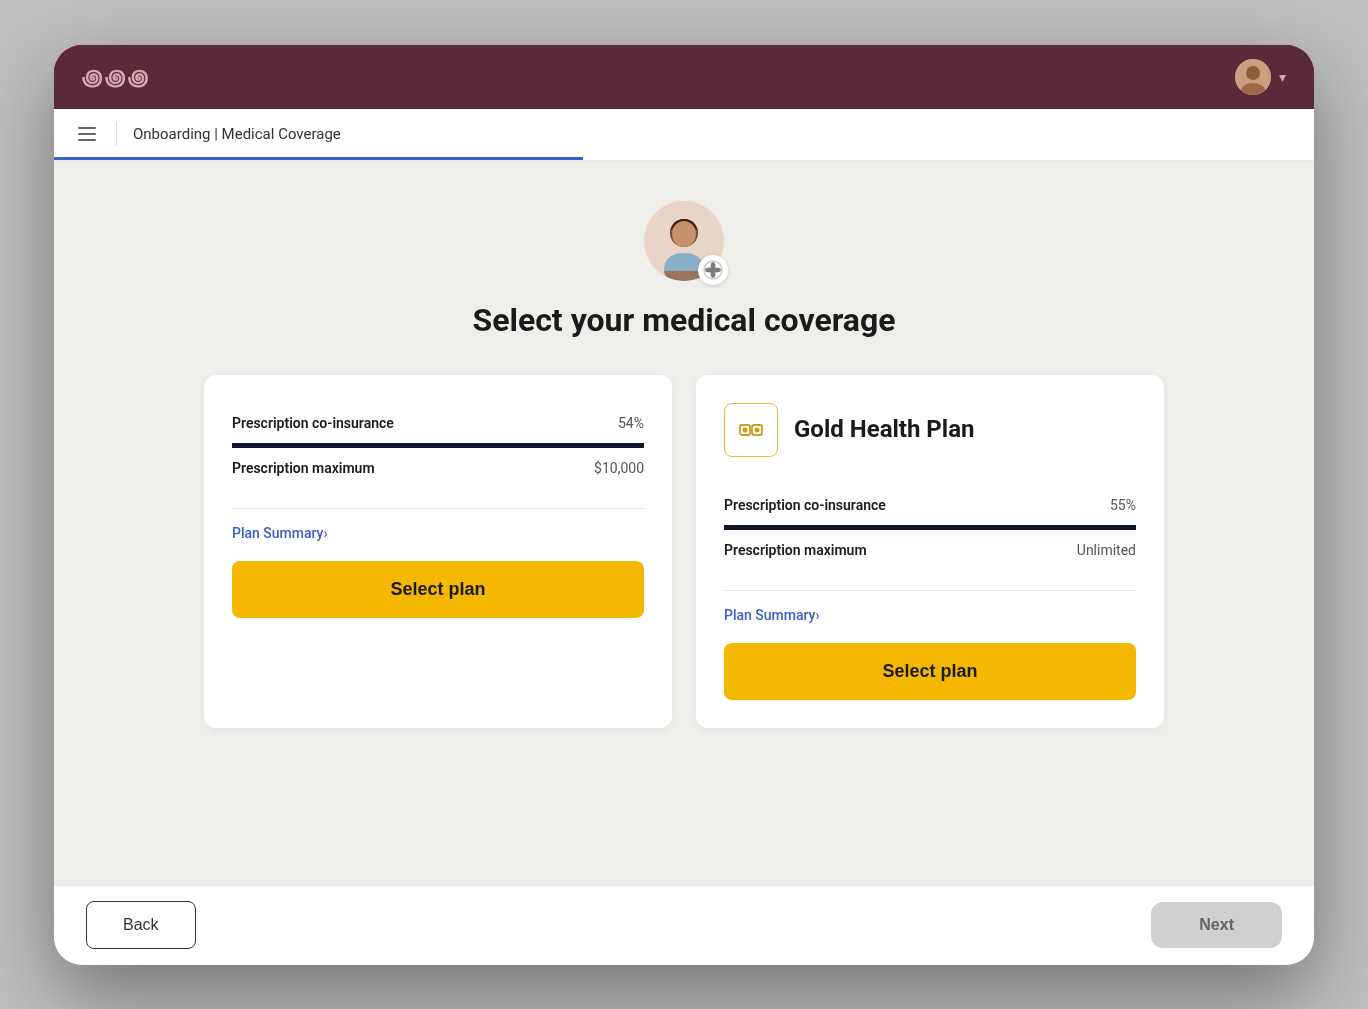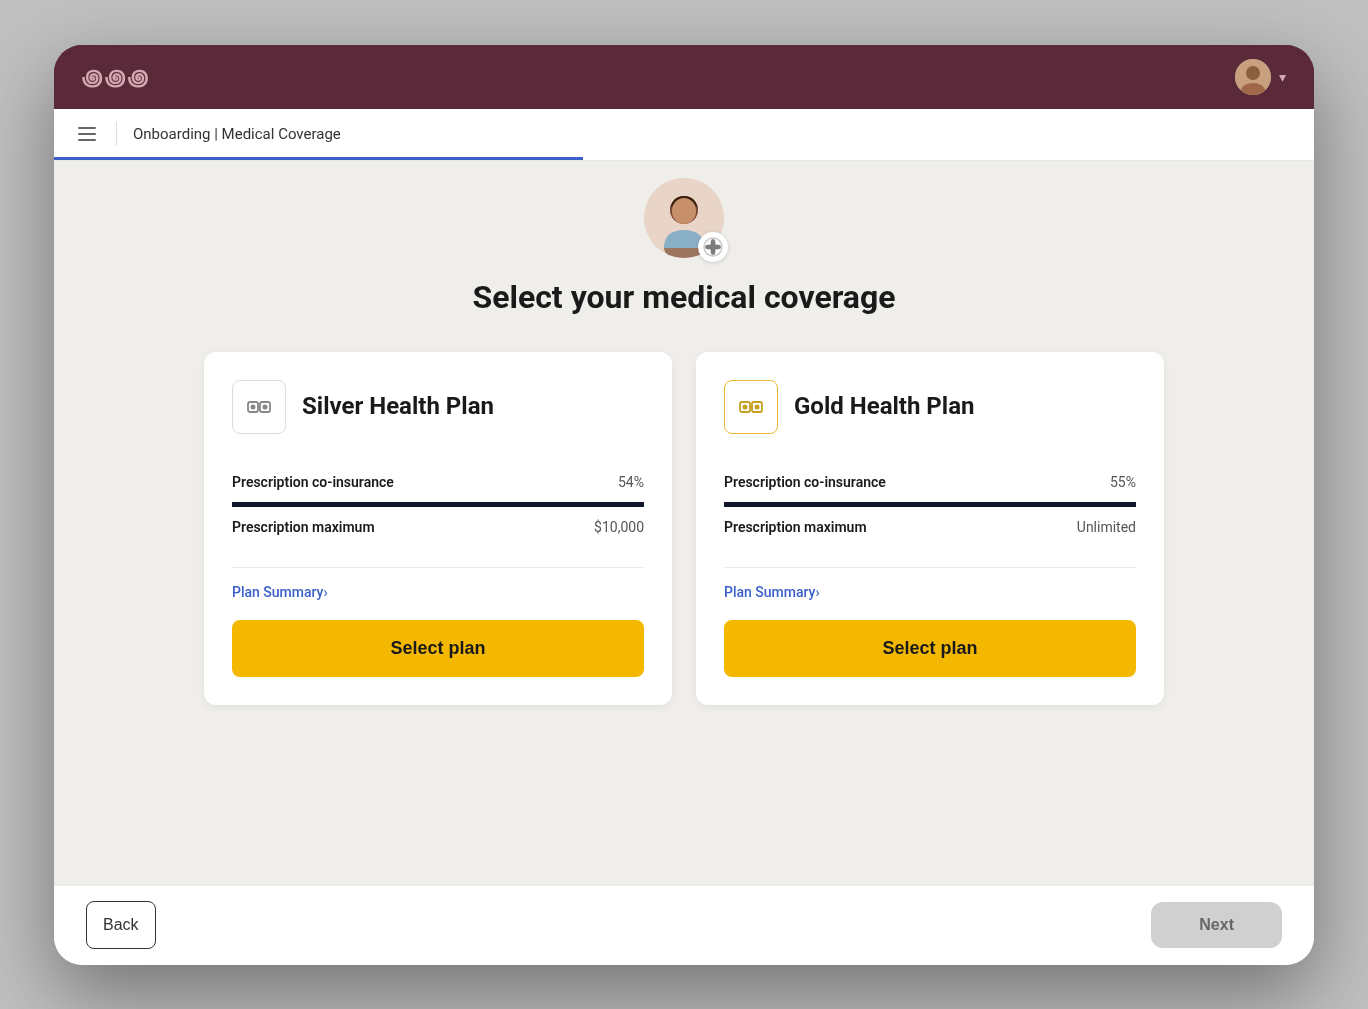--- a/index.html
+++ b/index.html
@@ -129,21 +129,21 @@
       background: #3a5fc8;
     }
 
     
     .content-area {
       flex: 1;
       background: #f0eeea;
       display: flex;
       flex-direction: column;
       align-items: center;
-      padding: 17px 20px 20px;
+      padding: 40px 20px 20px;
       overflow-y: auto;
     }
 
     
     .hero-section {
       display: flex;
       flex-direction: column;
       align-items: center;
       margin-bottom: 36px;
     }
@@ -301,21 +301,21 @@
       height: 80px;
       display: flex;
       align-items: center;
       justify-content: space-between;
       padding: 0 32px;
       border-top: 1px solid #e8e8e8;
       flex-shrink: 0;
     }
 
     .back-btn {
-      padding: 14px 16px;
+      padding: 14px 36px;
       background: #ffffff;
       border: 1.5px solid #333;
       border-radius: 8px;
       font-size: 16px;
       font-weight: 500;
       color: #333;
       cursor: pointer;
       transition: background 0.2s;
     }
 
@@ -392,32 +392,20 @@
               </g>
             </svg>
           </div>
         </div>
         <h1 class="page-title">Select your medical coverage</h1>
       </div>
 
       <div class="plans-container">
 
         <div class="plan-card">
-          <div class="plan-header">
-            <div class="plan-icon-box">
-              <svg width="32" height="32" viewBox="0 0 32 32" xmlns="http://www.w3.org/2000/svg">
-                <rect x="5" y="11" width="10" height="10" rx="2" fill="none" stroke="#888" stroke-width="1.8"></rect>
-                <rect x="17" y="11" width="10" height="10" rx="2" fill="none" stroke="#888" stroke-width="1.8"></rect>
-                <line x1="15" y1="16" x2="17" y2="16" stroke="#888" stroke-width="1.8"></line>
-                <circle cx="10" cy="16" r="2.5" fill="#888"></circle>
-                <circle cx="22" cy="16" r="2.5" fill="#888"></circle>
-              </svg>
-            </div>
-            <span class="plan-name">Silver Health Plan</span>
-          </div>
 
           <div class="plan-details">
             <div class="plan-row">
               <span class="plan-row-label">Prescription co-insurance</span>
               <span class="plan-row-value">54%</span>
             </div>
             <div class="plan-row">
               <span class="plan-row-label">Prescription maximum</span>
               <span class="plan-row-value">$10,000</span>
             </div>

